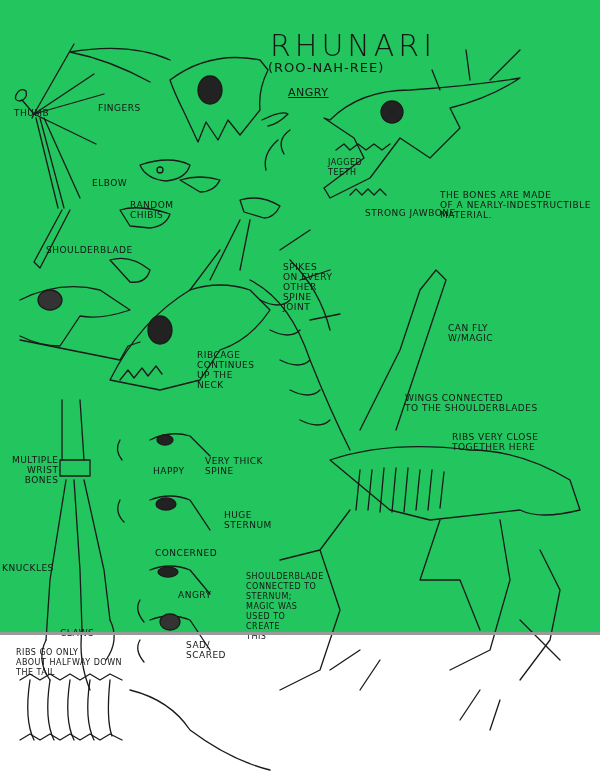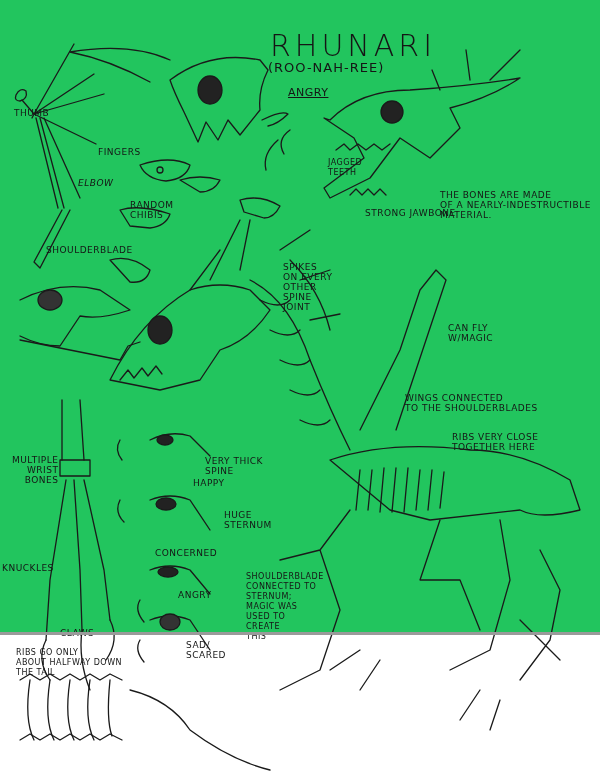--- a/index.html
+++ b/index.html
@@ -108,51 +108,55 @@
       <path d="M130 690 q40 10 60 40 q40 30 80 40"></path>
       <path d="M20 740 l10 -6 l10 6 l10 -6 l10 6 l10 -6 l10 6 l10 -6 l10 6 l10 -6 l12 6"></path>
     </g>
   </svg>
 
   <div class="lbl title" style="left:270px;top:30px;">Rhunari</div>
   <div class="lbl sub" style="left:268px;top:63px;">(Roo-Nah-Ree)</div>
   <div class="lbl angry-top" style="left:288px;top:88px;">Angry</div>
 
   <div class="lbl" style="left:14px;top:60px;margin-top:48px;">Thumb</div>
-  <div class="lbl" style="left:98px;top:103px;margin-top:44px;">Fingers</div>
-  <div class="lbl" style="left:78px;top:178px;font-style:italic;">Elbow</div>
+  <div class="lbl" style="left:98px;top:103px;">Fingers</div>
+  <div class="lbl" style="left:92px;top:178px;">Elbow</div>
   <div class="lbl" style="left:130px;top:200px;">Random
 Chibis</div>
   <div class="lbl" style="left:46px;top:245px;">Shoulderblade</div>
 
   <div class="lbl" style="left:328px;top:158px;font-size:8px;">Jagged
 Teeth</div>
   <div class="lbl" style="left:365px;top:208px;text-align:center;">Strong Jawbone</div>
   <div class="lbl" style="left:440px;top:190px;">The bones are made
 of a nearly-indestructible
 material.</div>
 
   <div class="lbl" style="left:283px;top:246px;margin-top:16px;">Spikes
 on every
 other
 spine
 joint</div>
+  <div class="lbl" style="left:197px;top:350px;">Ribcage
+continues
+up the
+neck</div>
   <div class="lbl" style="left:448px;top:323px;">Can fly
 w/magic</div>
   <div class="lbl" style="left:405px;top:393px;">Wings connected
 to the shoulderblades</div>
   <div class="lbl" style="left:452px;top:432px;">Ribs very close
 together here</div>
 
   <div class="lbl" style="left:205px;top:456px;">Very thick
 spine</div>
   <div class="lbl" style="left:12px;top:455px;text-align:right;">Multiple
 wrist
 bones</div>
-  <div class="lbl" style="left:153px;top:478px;margin-left:40px;">Happy</div>
+  <div class="lbl" style="left:153px;top:466px;">Happy</div>
   <div class="lbl" style="left:224px;top:510px;">Huge
 sternum</div>
   <div class="lbl" style="left:155px;top:548px;">Concerned</div>
   <div class="lbl" style="left:2px;top:563px;">Knuckles</div>
 
   <div class="lbl" style="left:246px;top:572px;font-size:8px;">Shoulderblade
 connected to
 sternum;
 magic was
 used to

